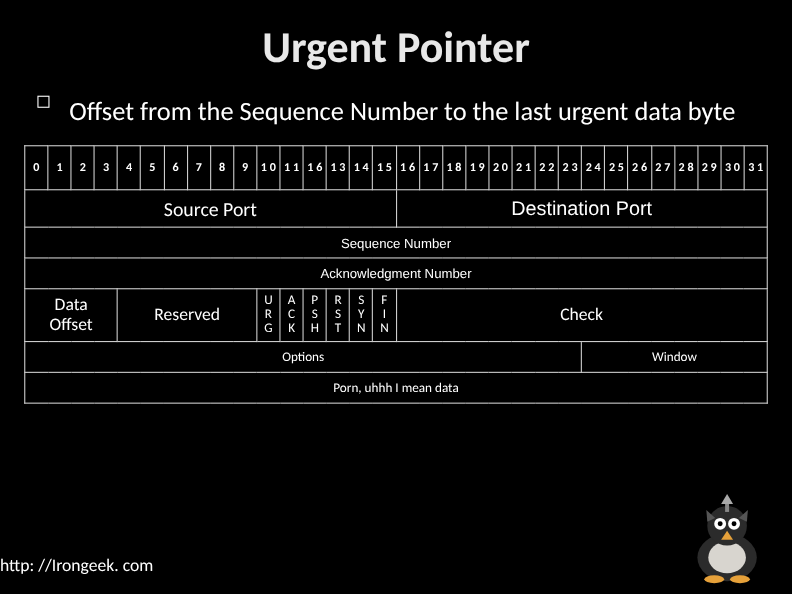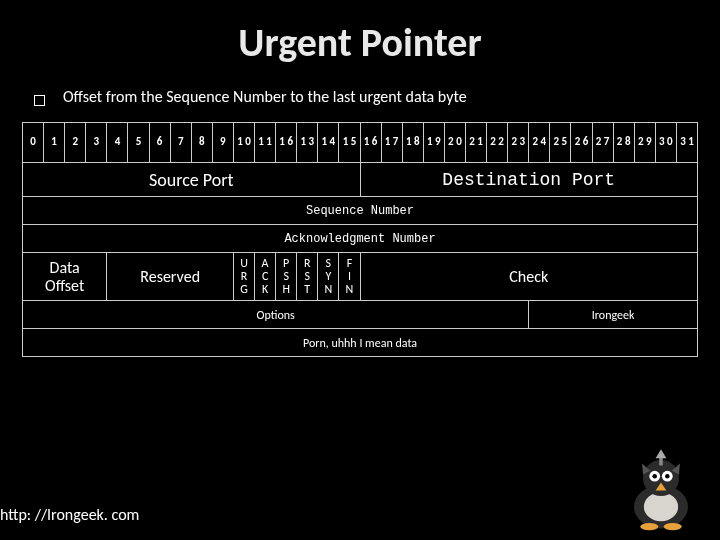--- a/index.html
+++ b/index.html
@@ -1,24 +1,24 @@
 <!DOCTYPE html>
 <html><head>
 <meta charset="utf-8">
 <style>
 *{margin:0;padding:0;box-sizing:border-box}
 body{background:#000;color:#fff;font-family:Calibri,Arial,sans-serif;width:720px;height:540px;overflow:hidden;position:relative}
 .title{font-size:40px;font-weight:bold;text-align:center;padding:18px 0 20px;color:#e8e8e8}
-.bullet-row{display:flex;align-items:flex-end;padding:0 34px 16px;font-size:16px}
+.bullet-row{display:flex;align-items:flex-start;padding:0 34px 16px;font-size:24px}
 .bullet-box{width:11px;height:11px;border:1.5px solid #fff;margin-right:18px;flex-shrink:0}
 .tbl{margin:0 22px;border-collapse:collapse;table-layout:fixed;width:676px}
 .tbl td{border:1px solid #ccc;text-align:center;vertical-align:middle;font-size:12px}
 .bits td{width:21px;height:40px;font-weight:bold;font-size:11px;line-height:1.1}
 .row2 td{height:34px;font-size:18px}
-.mono{font-family:Liberation Mono, monospace;font-size:16px}
+.mono{font-family:Liberation Sans, sans-serif;font-size:16px}
 .seq td,.ack td{height:28px}
 .flags td{height:48px;line-height:1.1;font-size:12px}
 .flags .wide{font-size:16px}
 .flag-col{font-size:11px}
 .cs td{height:30px;font-size:16px}
 .op td{height:28px}
 .data td{height:28px}
 .footer{text-align:left;font-size:16px;position:absolute;bottom:16px;width:100%}
 .mascot{position:absolute;right:14px;bottom:8px;width:90px;height:90px}
 </style>
@@ -96,21 +96,21 @@
 <td class="flag-col" style="white-space:pre-line">S
 Y
 N</td>
 <td class="flag-col" style="white-space:pre-line">F
 I
 N</td>
 <td colspan="16" class="wide">Check</td>
 </tr>
 <tr class="op">
 <td colspan="24">Options</td>
-<td colspan="8">Irongeek</td>
+<td colspan="8">Window</td>
 </tr>
 <tr class="data">
         <td colspan="32">Porn, uhhh I mean data</td>
       </tr>
 </tbody>
   </table>
 
 <div class="footer">http: //Irongeek. com</div>
 
 <svg class="mascot" viewBox="0 0 100 100">

